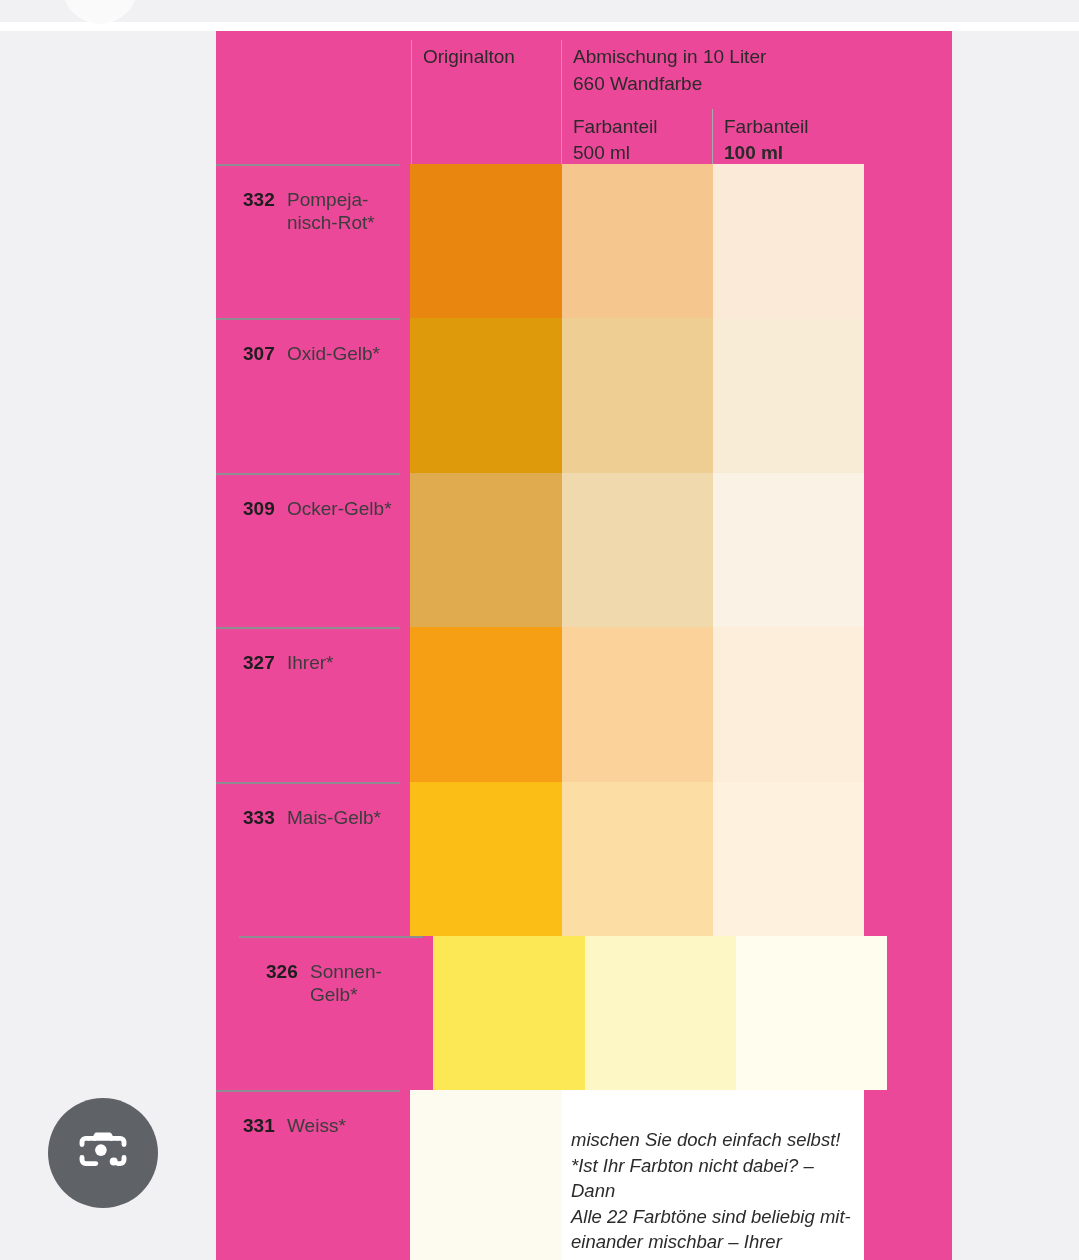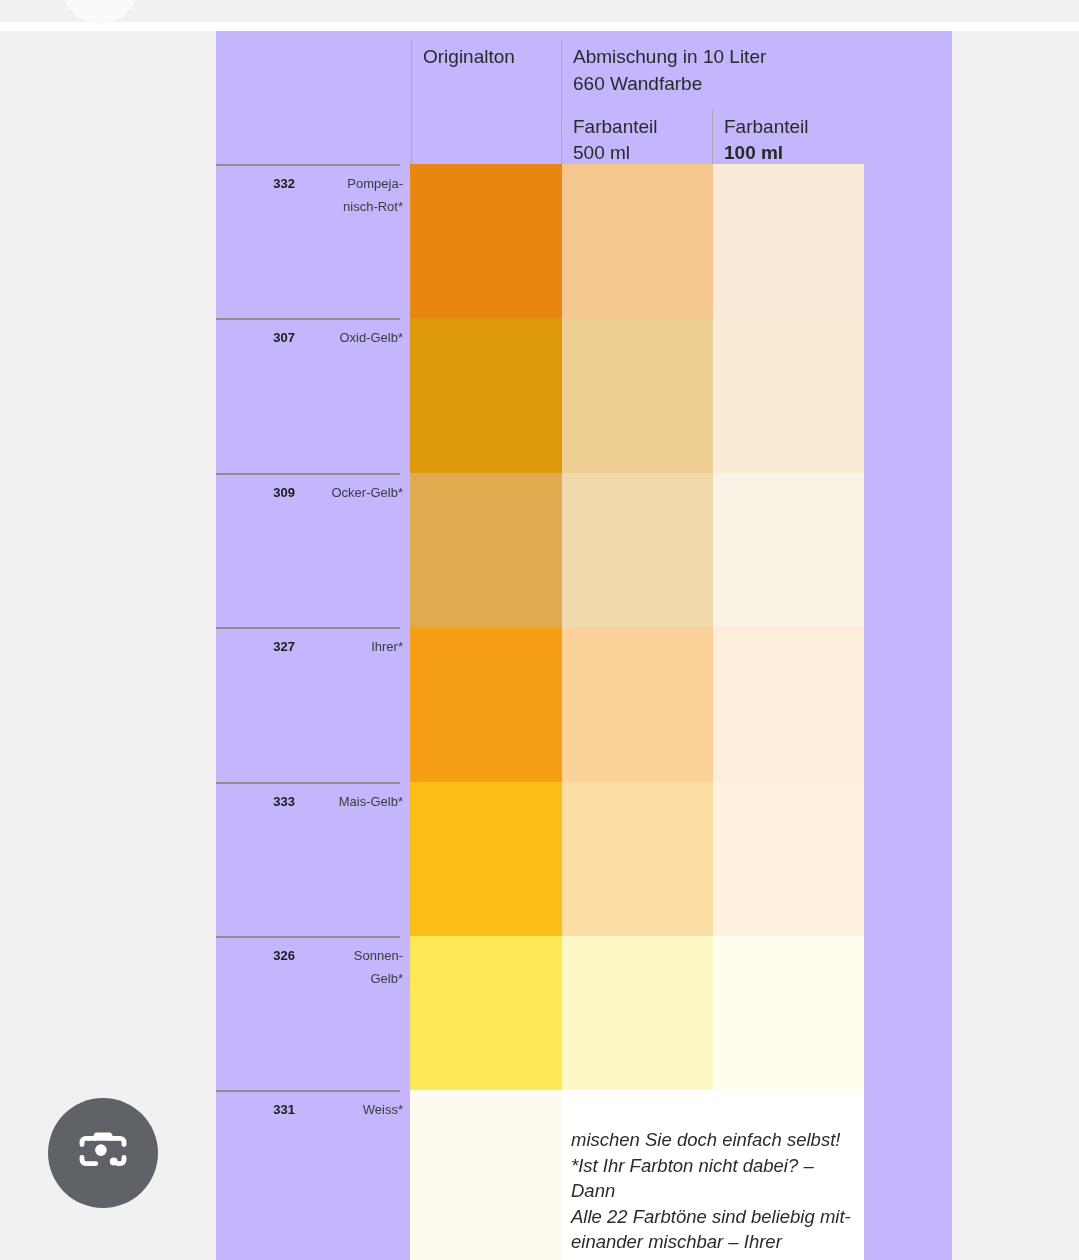--- a/index.html
+++ b/index.html
@@ -37,21 +37,21 @@
     z-index: 1;
   }
 
   
   #page-sheet {
     position: absolute;
     left: 216px;
     top: 31px;
     width: 736px;
     height: 1229px;
-    background: #c4b5fd;
+    background: #ec4899;
     z-index: 2;
   }
 
   
   #table-header {
     position: absolute;
     left: 0;
     top: 0;
     width: 648px;
     height: 133px;
@@ -101,26 +101,25 @@
     position: absolute;
     left: 0;
     top: 0;
     width: 184px;
     height: 2px;
     background: #8d8d92;
   }
   .row-label {
     position: absolute;
     left: 27px;
-    top: 8px;
+    top: 24px;
     width: 160px;
     color: #2a2a2a;
-    font-size: 13px;
+    font-size: 19px;
     line-height: 23px;
-    text-align: right;
   }
   .row-code {
     display: inline-block;
     width: 44px;
     font-weight: bold;
     color: #1d1d1d;
     vertical-align: top;
   }
   .row-name {
     display: inline-block;
@@ -238,21 +237,21 @@
       </div>
       <div class="row" style="top: 751px; height: 154px;">
         <div class="row-rule"></div>
         <div class="row-label"><span class="row-code">333</span><span class="row-name">Mais-Gelb*</span></div>
         <div class="swatches">
           <div class="sw sw-orig" style="background: rgb(251, 190, 22);"></div>
           <div class="sw sw-500" style="background: rgb(252, 221, 164);"></div>
           <div class="sw sw-100" style="background: rgb(254, 242, 222);"></div>
         </div>
       </div>
-      <div class="row" style="top: 905px; height: 154px;">
+      <div class="row" style="top: 905px; height: 154px; margin-left: 23px;">
         <div class="row-rule"></div>
         <div class="row-label"><span class="row-code">326</span><span class="row-name">Sonnen-<br><span>Gelb*</span></span></div>
         <div class="swatches">
           <div class="sw sw-orig" style="background: rgb(252, 231, 85);"></div>
           <div class="sw sw-500" style="background: rgb(253, 247, 197);"></div>
           <div class="sw sw-100" style="background: rgb(255, 253, 238);"></div>
         </div>
       </div>
       <div class="row" style="top: 1059px; height: 170px;">
         <div class="row-rule"></div>

